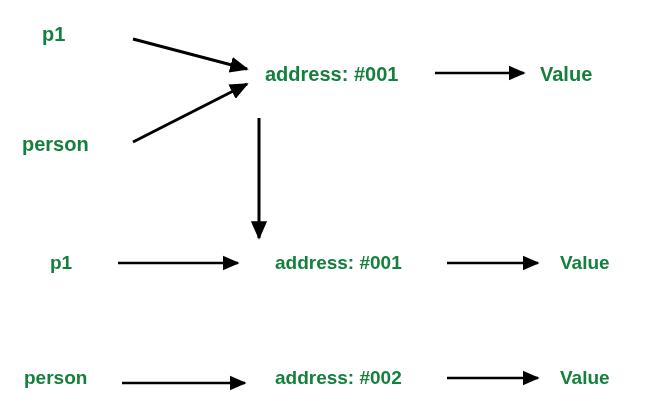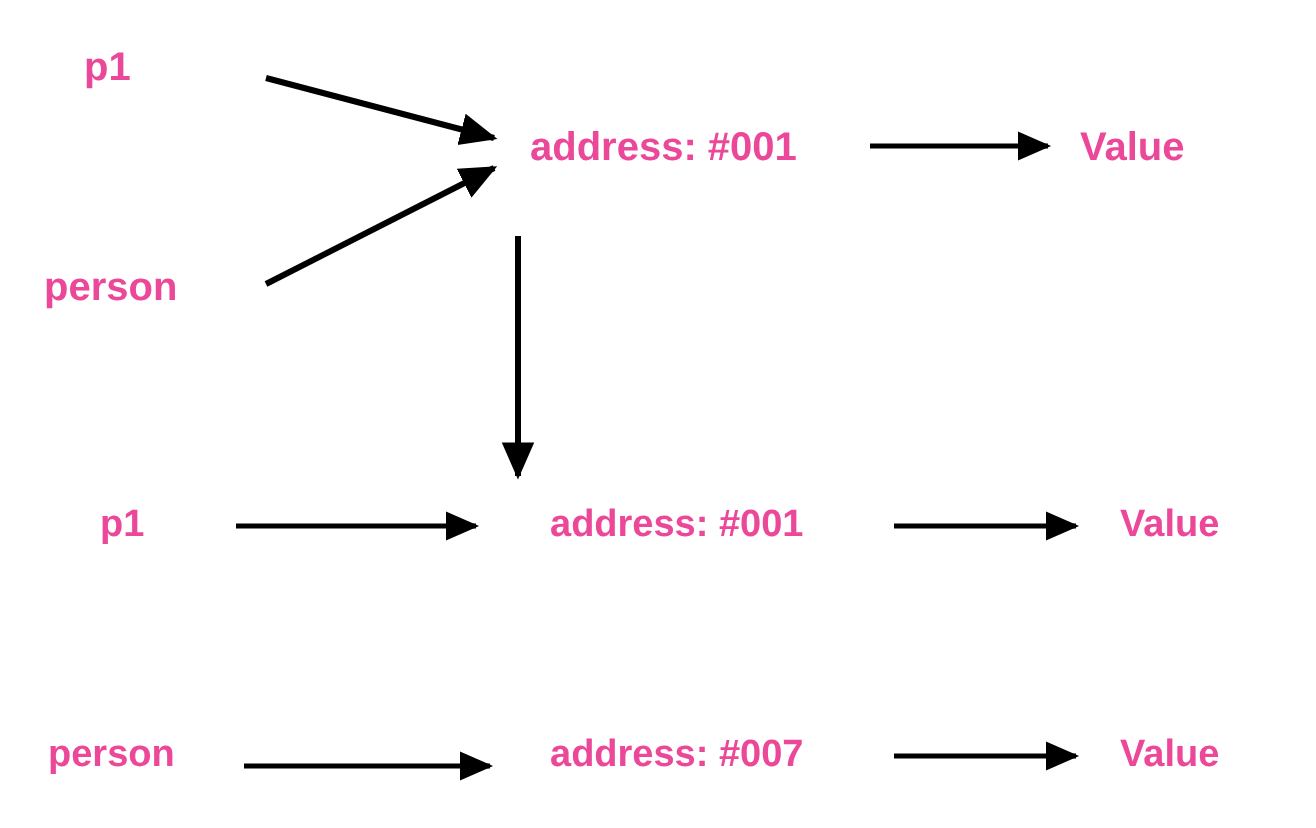--- a/index.html
+++ b/index.html
@@ -11,21 +11,21 @@
     position: relative;
     width: 658px;
     height: 414px;
     background: #ffffff;
     font-family: "Liberation Sans", "DejaVu Sans", sans-serif;
     overflow: hidden;
   }
   .label {
     position: absolute;
     font-weight: bold;
-    color: #ec4899;
+    color: #15803d;
     white-space: nowrap;
     line-height: 1;
   }
   .lbl-22 { font-size: 20px; }
   .lbl-20 { font-size: 19px; }
   .cn {
     position: absolute;
     font-weight: bold;
     color: #000000;
     white-space: nowrap;
@@ -67,21 +67,21 @@
 
 
   <div class="label lbl-20" style="left:50px; top:253px;">p1</div>
 
   <div class="label lbl-20" style="left:275px; top:253px;">address: #001</div>
 
   <div class="label lbl-20" style="left:560px; top:253px;">Value</div>
 
   <div class="label lbl-20" style="left:24px; top:368px;">person</div>
 
-  <div class="label lbl-20" style="left:275px; top:368px;">address: #007</div>
+  <div class="label lbl-20" style="left:275px; top:368px;">address: #002</div>
 
   <div class="label lbl-20" style="left:560px; top:368px;">Value</div>
 
   <svg class="arrows" viewBox="0 0 658 414">
     <defs>
       <marker id="ah" markerWidth="7" markerHeight="7" refX="5.6" refY="3" orient="auto" markerUnits="strokeWidth">
         <path d="M0,0.3 L6.2,3 L0,5.7 z" fill="#000000"></path>
       </marker>
       <marker id="ah2" markerWidth="7.4" markerHeight="7.4" refX="5.8" refY="3.1" orient="auto" markerUnits="strokeWidth">
         <path d="M0,0.3 L6.4,3.1 L0,5.9 z" fill="#000000"></path>

